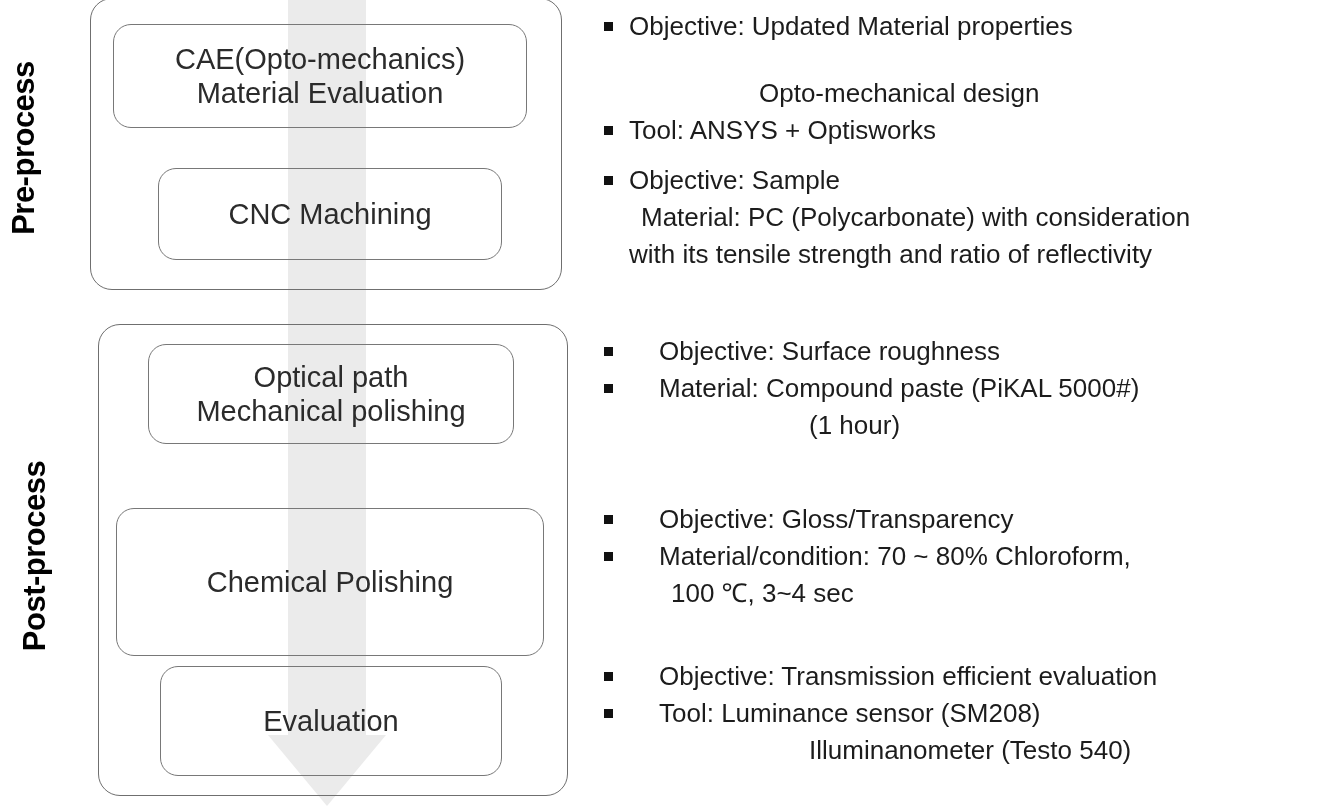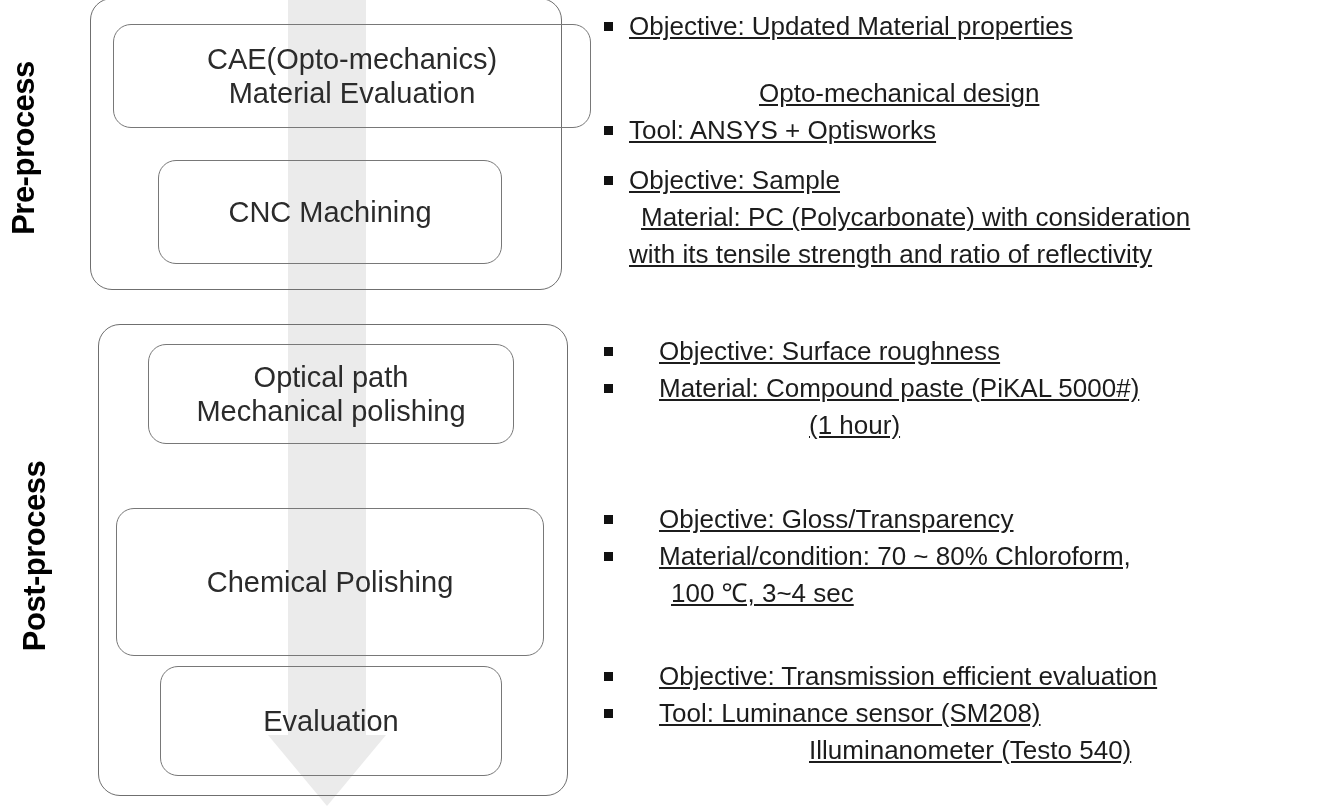--- a/index.html
+++ b/index.html
@@ -75,22 +75,22 @@
     box-sizing: border-box;
     display: flex;
     align-items: center;
     justify-content: center;
     text-align: center;
     font-size: 29px;
     line-height: 1.18;
     color: #2b2b2b;
     z-index: 2;
   }
-  #step-cae    { left: 113px; top: 24px;  width: 478px; height: 104px; }
-  #step-cnc    { left: 158px; top: 160px; width: 344px; height: 104px; }
+  #step-cae    { left: 113px; top: 24px;  width: 414px; height: 104px; }
+  #step-cnc    { left: 158px; top: 168px; width: 344px; height: 92px; }
   #step-optical{ left: 148px; top: 344px; width: 366px; height: 100px; }
   #step-chem   { left: 116px; top: 508px; width: 428px; height: 148px; }
   #step-eval   { left: 160px; top: 666px; width: 342px; height: 110px; }
 
   .step-box span { display: block; }
 
   
   #details {
     position: absolute;
     left: 0; top: 0;
@@ -98,21 +98,20 @@
     z-index: 3;
   }
   .note-group { position: absolute; }
   .note-line {
     display: flex;
     align-items: flex-start;
     font-size: 26px;
     line-height: 37px;
     color: #1c1c1c;
     white-space: nowrap;
-    text-decoration: underline;
   }
   .bullet {
     flex: 0 0 auto;
     width: 9px;
     height: 9px;
     background: #111111;
     margin-top: 14px;
     margin-right: 16px;
   }
   .bullet.hidden { visibility: hidden; }

